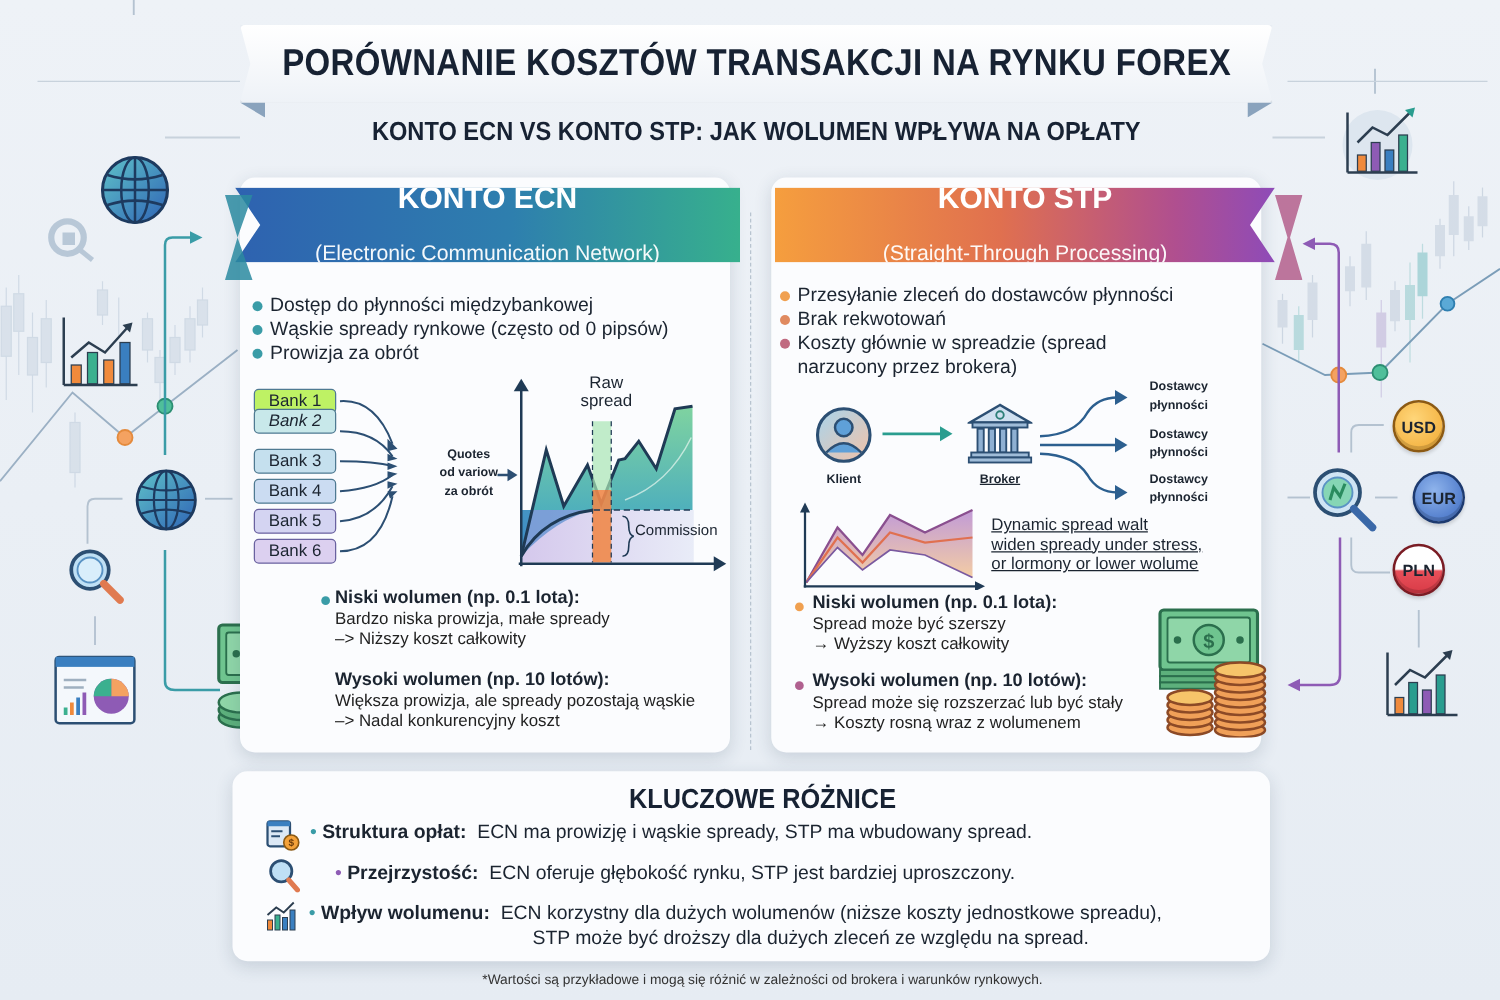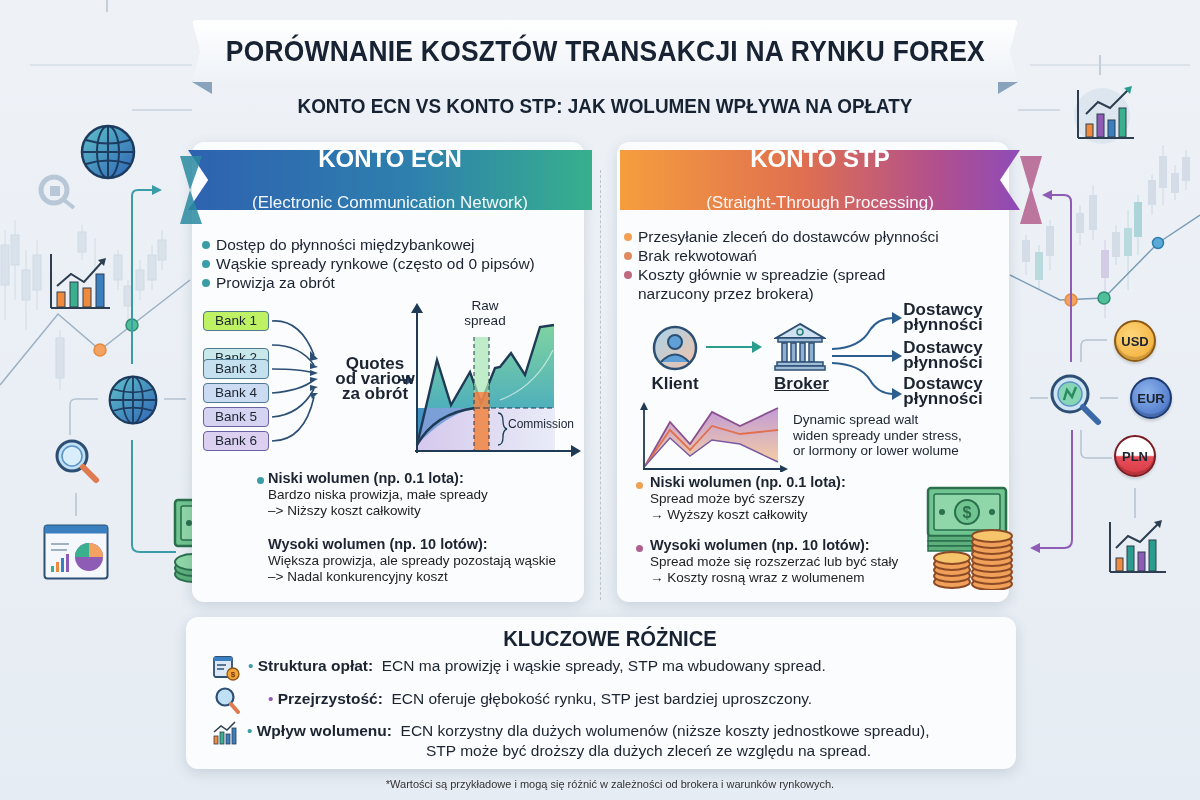--- a/index.html
+++ b/index.html
@@ -56,21 +56,21 @@
   .bank {
     position: absolute; left: 203px; width: 66px; height: 20px; border-radius: 4px;
     border: 1.5px solid #4f7a92; font-size: 13.5px; line-height: 17px; text-align: center; color: #1b2430;
   }
 
   .vol-block { position: absolute; }
   .vol-block .hd { font-weight: 700; font-size: 14.5px; line-height: 17px; position: relative; padding-left: 0; }
   .vol-block .ln { font-size: 13.5px; line-height: 16px; color: #222; }
   .vdot { position: absolute; width: 7px; height: 7px; border-radius: 50%; }
 
-  .diag-label { position: absolute; font-size: 17px; line-height: 15px; color: #1b2430; text-align: center; }
+  .diag-label { position: absolute; font-size: 10px; line-height: 15px; color: #1b2430; text-align: center; }
 
   
   .kd-title { position: absolute; left: 190px; top: 626px; width: 840px; text-align: center; font-weight: 700; font-size: 22px; color: #172233; transform: scaleX(0.92); }
   .kd-row { position: absolute; font-size: 15.5px; line-height: 20px; white-space: nowrap; }
   .kd-row .lbl { font-weight: 700; }
   .footnote { position: absolute; left: 190px; top: 778px; width: 840px; text-align: center; font-size: 11px; color: #333; }
   .coin { position:absolute; width: 42px; height: 42px; border-radius: 50%; display:flex; align-items:center; justify-content:center; font-weight:700; font-size: 13px; color:#1b2430; box-shadow: inset 0 -3px 0 rgba(0,0,0,0.15), 0 2px 3px rgba(0,0,0,0.15); }
 </style>
 </head>
 <body>
@@ -302,21 +302,21 @@
     <polygon points="0,4 22,4 10,38 22,72 0,72 10,38" fill="#2a8aa0" opacity="0.85"></polygon>
   </svg>
 
 <ul class="bullets" style="left:200px;top:235px;width:380px;">
   <li><span class="dot" style="background:#3a9ca7"></span><span>Dostęp do płynności międzybankowej</span></li>
   <li><span class="dot" style="background:#3a9ca7"></span><span>Wąskie spready rynkowe (często od 0 pipsów)</span></li>
   <li><span class="dot" style="background:#3a9ca7"></span><span>Prowizja za obrót</span></li>
 </ul>
 
 <div class="bank" style="top:311px;background:#bef264;">Bank 1</div>
-<div class="bank" style="top:348px;background:#c8e8ea;">Bank 2</div>
+<div class="bank" style="top:327px;background:#c8e8ea;font-style:italic;">Bank 2</div>
 <div class="bank" style="top:359px;background:#c5e0ee;">Bank 3</div>
 <div class="bank" style="top:383px;background:#cbdcf2;">Bank 4</div>
 <div class="bank" style="top:407px;background:#d4d4f2;border-color:#6a62a0;">Bank 5</div>
 <div class="bank" style="top:431px;background:#dcd0f0;border-color:#6a62a0;">Bank 6</div>
 
 <svg class="abs" style="left:270px;top:305px" width="150" height="150">
   <g fill="none" stroke="#2c4f73" stroke-width="1.6">
     <path d="M2 16 Q30 14 44 50"></path>
     <path d="M2 40 Q30 40 44 60"></path>
     <path d="M2 64 Q30 64 44 68"></path>
@@ -466,21 +466,21 @@
   </defs>
   <polygon points="5,66 30,22 50,44 72,12 100,26 138,8 138,62 100,44 72,40 50,56 30,38 5,66" fill="url(#stpfill)" opacity="0.85"></polygon>
   <polyline points="5,66 30,22 50,44 72,12 100,26 138,8" fill="none" stroke="#8a4f8f" stroke-width="1.8"></polyline>
   <polyline points="5,66 30,30 50,50 72,26 100,34 138,30" fill="none" stroke="#e07050" stroke-width="1.8"></polyline>
   <polyline points="5,66 30,38 50,56 72,40 100,44 138,62" fill="none" stroke="#7a5aa0" stroke-width="1.4"></polyline>
   <line x1="4" y1="70" x2="4" y2="6" stroke="#1f3a55" stroke-width="1.8"></line>
   <polygon points="0,10 4,2 8,10" fill="#1f3a55"></polygon>
   <line x1="3" y1="69" x2="142" y2="69" stroke="#1f3a55" stroke-width="1.8"></line>
   <polygon points="140,65 148,69 140,73" fill="#1f3a55"></polygon>
 </svg>
-<div class="diag-label" style="left:793px;top:412px;width:220px;text-align:left;font-size:13.5px;line-height:15.5px;">
+<div class="diag-label" style="left:793px;top:412px;width:220px;text-align:left;font-size:13.5px;line-height:15.5px;text-decoration:underline;">
   <div>Dynamic spread walt</div>
   <div>widen spready under stress,</div>
   <div>or lormony or lower wolume</div>
 </div>
 
 <span class="vdot" style="left:636px;top:482px;background:#f0a050"></span>
 <div class="vol-block" style="left:650px;top:474px;width:300px;">
   <div class="hd">Niski wolumen (np. 0.1 lota):</div>
   <div class="ln">Spread może być szerszy</div>
   <div class="ln">→ Wyższy koszt całkowity</div>

